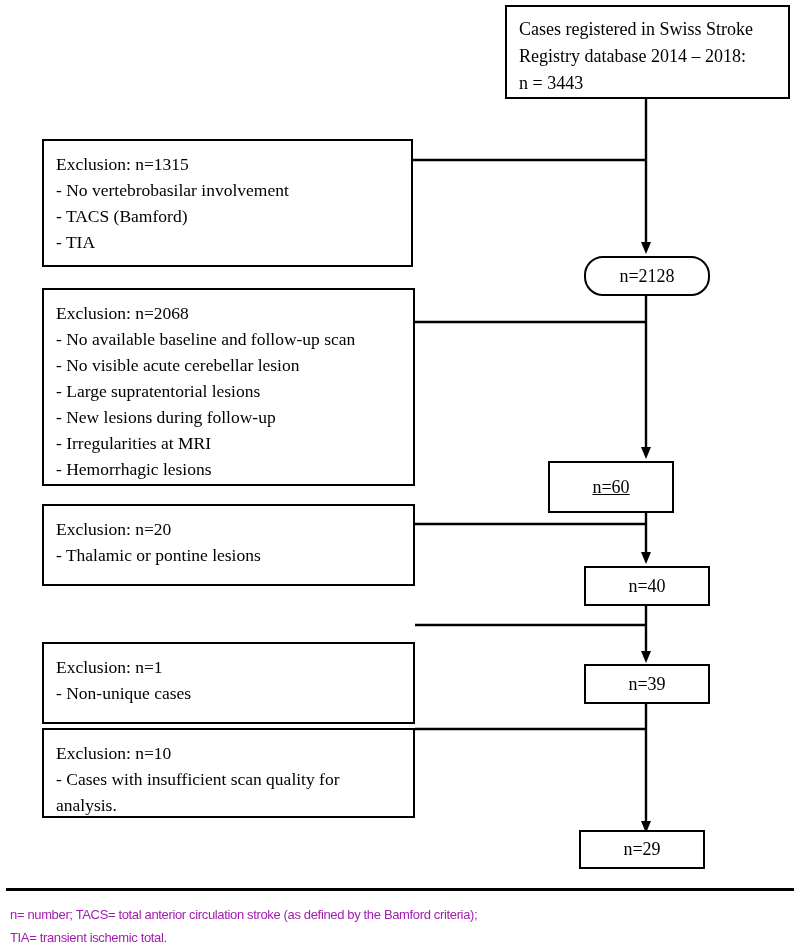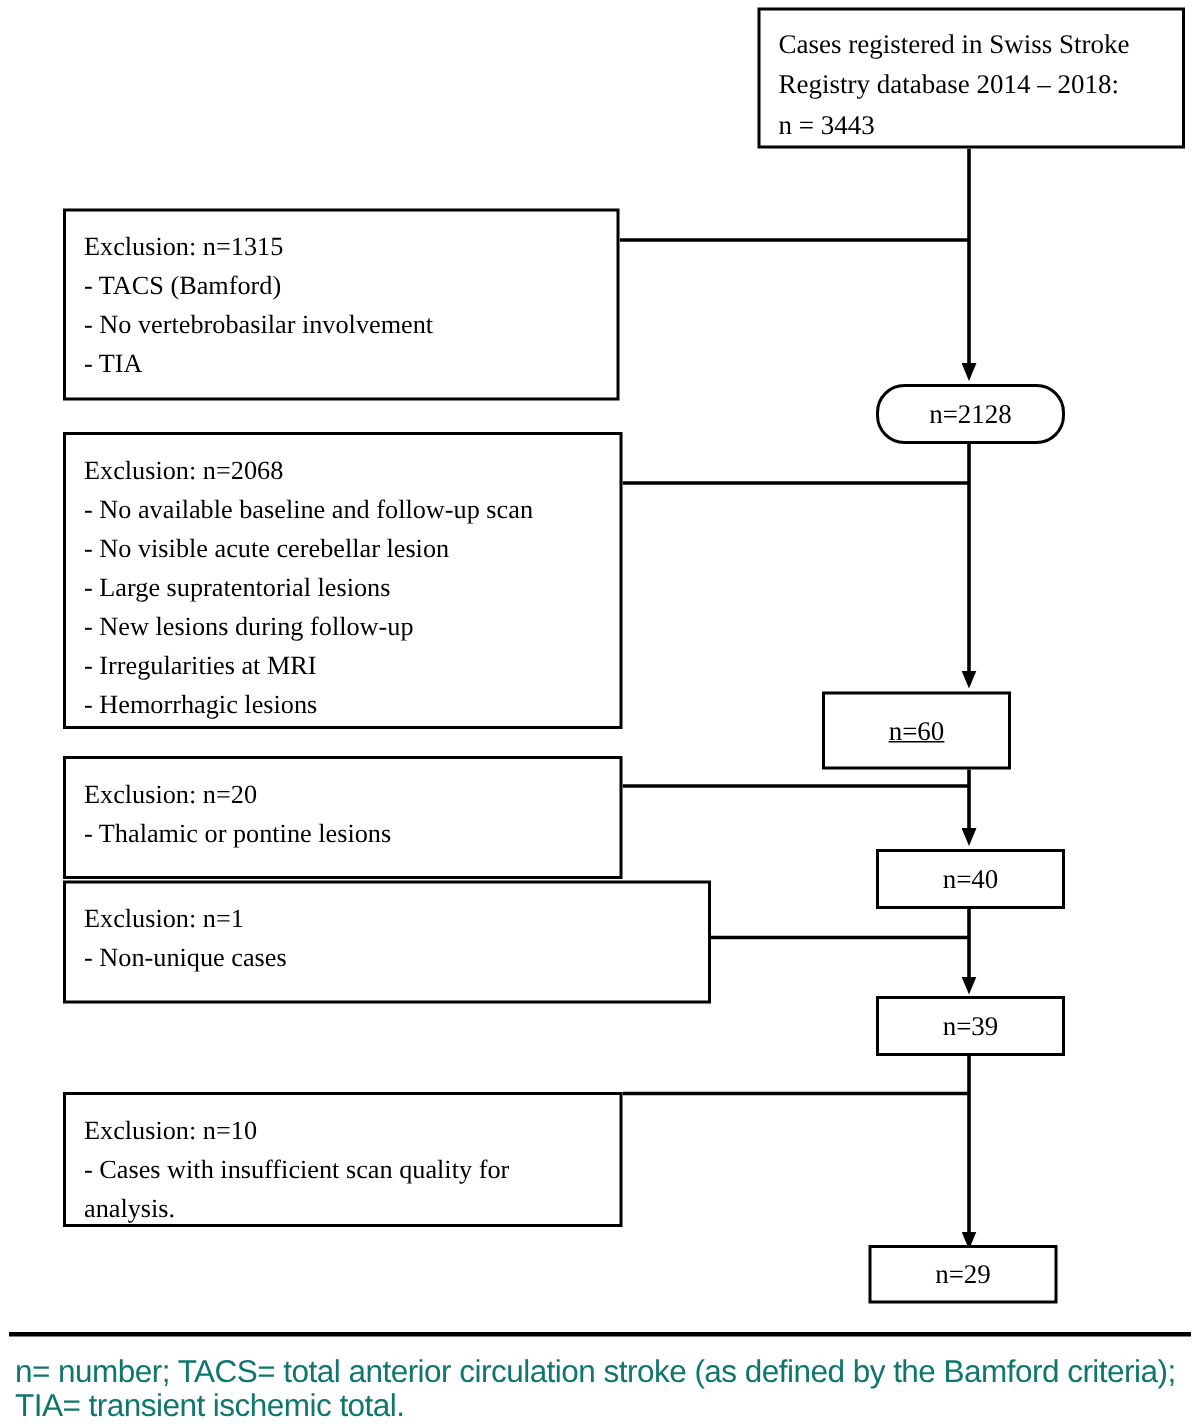--- a/index.html
+++ b/index.html
@@ -68,24 +68,24 @@
   .source div {
     white-space: nowrap;
   }
   .rule {
     position: absolute;
     background: #000000;
   }
   .footnote {
     position: absolute;
     font-family: "Liberation Sans", "DejaVu Sans", sans-serif;
-    font-size: 21px;
+    font-size: 13px;
     line-height: 23px;
     letter-spacing: -0.35px;
-    color: #0f766e;
+    color: #a21caf;
     white-space: nowrap;
   }
 </style>
 </head>
 <body>
 
 <div id="canvas">
 
   <svg id="wires" viewBox="0 0 800 952" xmlns="http://www.w3.org/2000/svg">
     <defs>
@@ -119,22 +119,22 @@
 
   <div class="box source" style="left:505px; top:5px; width:285px; height:94px;">
     <div>Cases registered in Swiss Stroke</div>
     <div>Registry database 2014 – 2018:</div>
     <div>n = 3443</div>
   </div>
 
   <div class="box excl" style="left:42px; top:139px; width:371px; height:128px;">
     <div class="hdr">Exclusion: n=1315</div>
     <ul>
+      <li>- No vertebrobasilar involvement</li>
       <li>- TACS (Bamford)</li>
-      <li>- No vertebrobasilar involvement</li>
       <li>- TIA</li>
     </ul>
   </div>
 
   <div class="box excl" style="left:42px; top:288px; width:373px; height:198px;">
     <div class="hdr">Exclusion: n=2068</div>
     <ul>
       <li>- No available baseline and follow-up scan</li>
       <li>- No visible acute cerebellar lesion</li>
       <li>- Large supratentorial lesions</li>
@@ -144,21 +144,21 @@
     </ul>
   </div>
 
   <div class="box excl" style="left:42px; top:504px; width:373px; height:82px;">
     <div class="hdr">Exclusion: n=20</div>
     <ul>
       <li>- Thalamic or pontine lesions</li>
     </ul>
   </div>
 
-  <div class="box excl" style="left:42px; top:587px; width:432px; height:82px;">
+  <div class="box excl" style="left:42px; top:642px; width:373px; height:82px;">
     <div class="hdr">Exclusion: n=1</div>
     <ul>
       <li>- Non-unique cases</li>
     </ul>
   </div>
 
   <div class="box excl" style="left:42px; top:728px; width:373px; height:90px;">
     <div class="hdr">Exclusion: n=10</div>
     <ul>
       <li class="wrap">- Cases with insufficient scan quality for analysis.</li>

